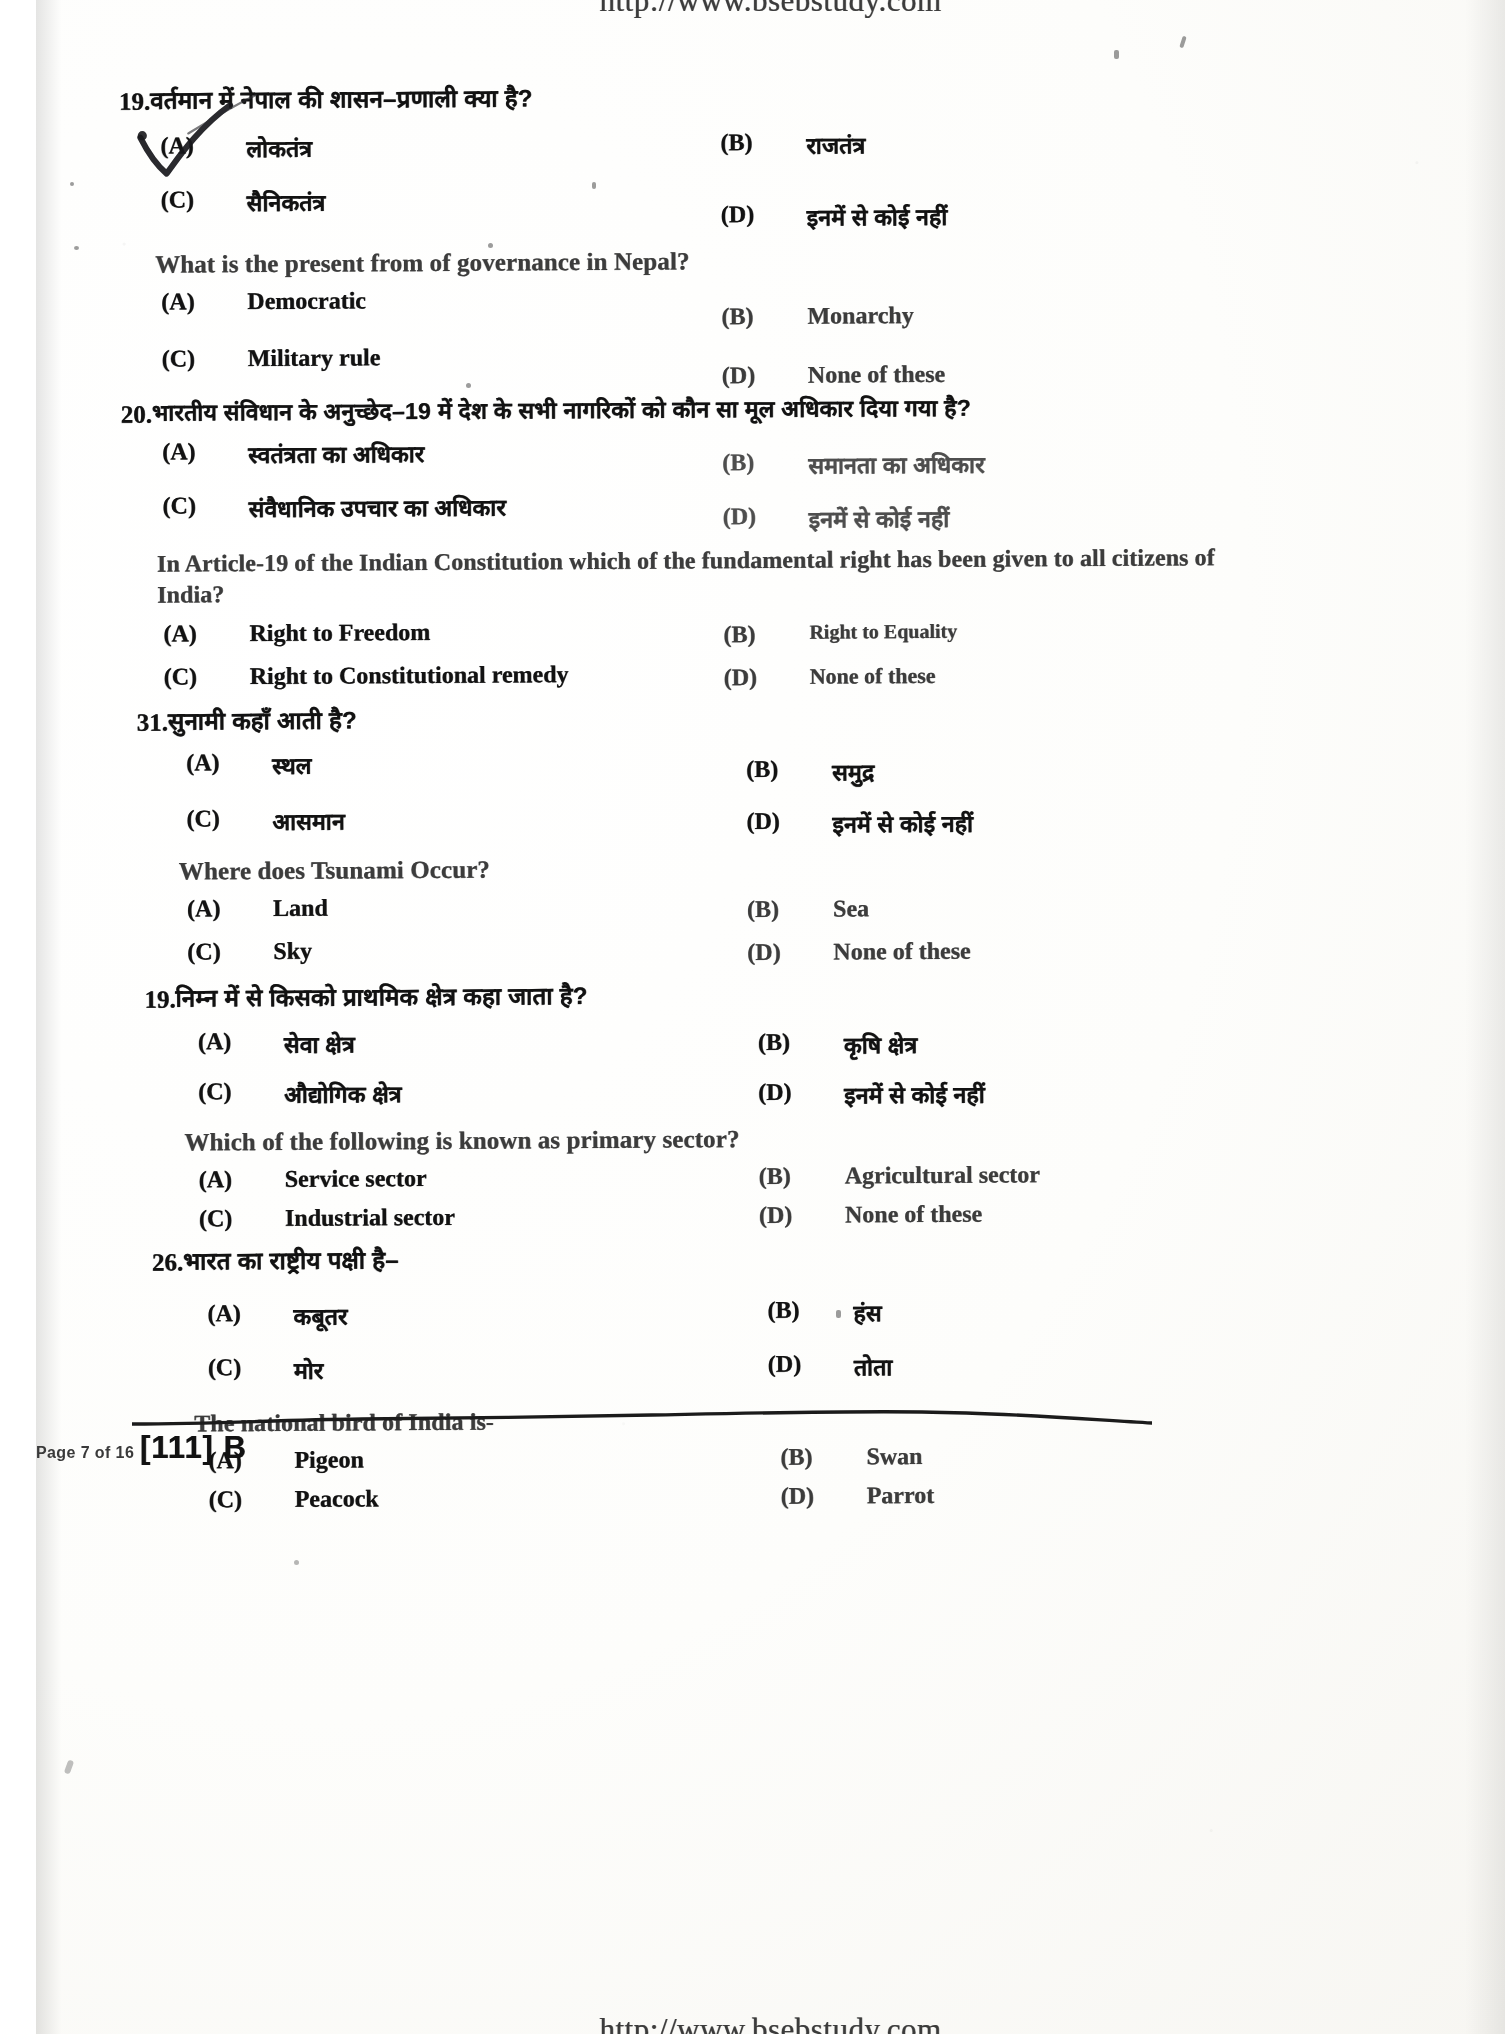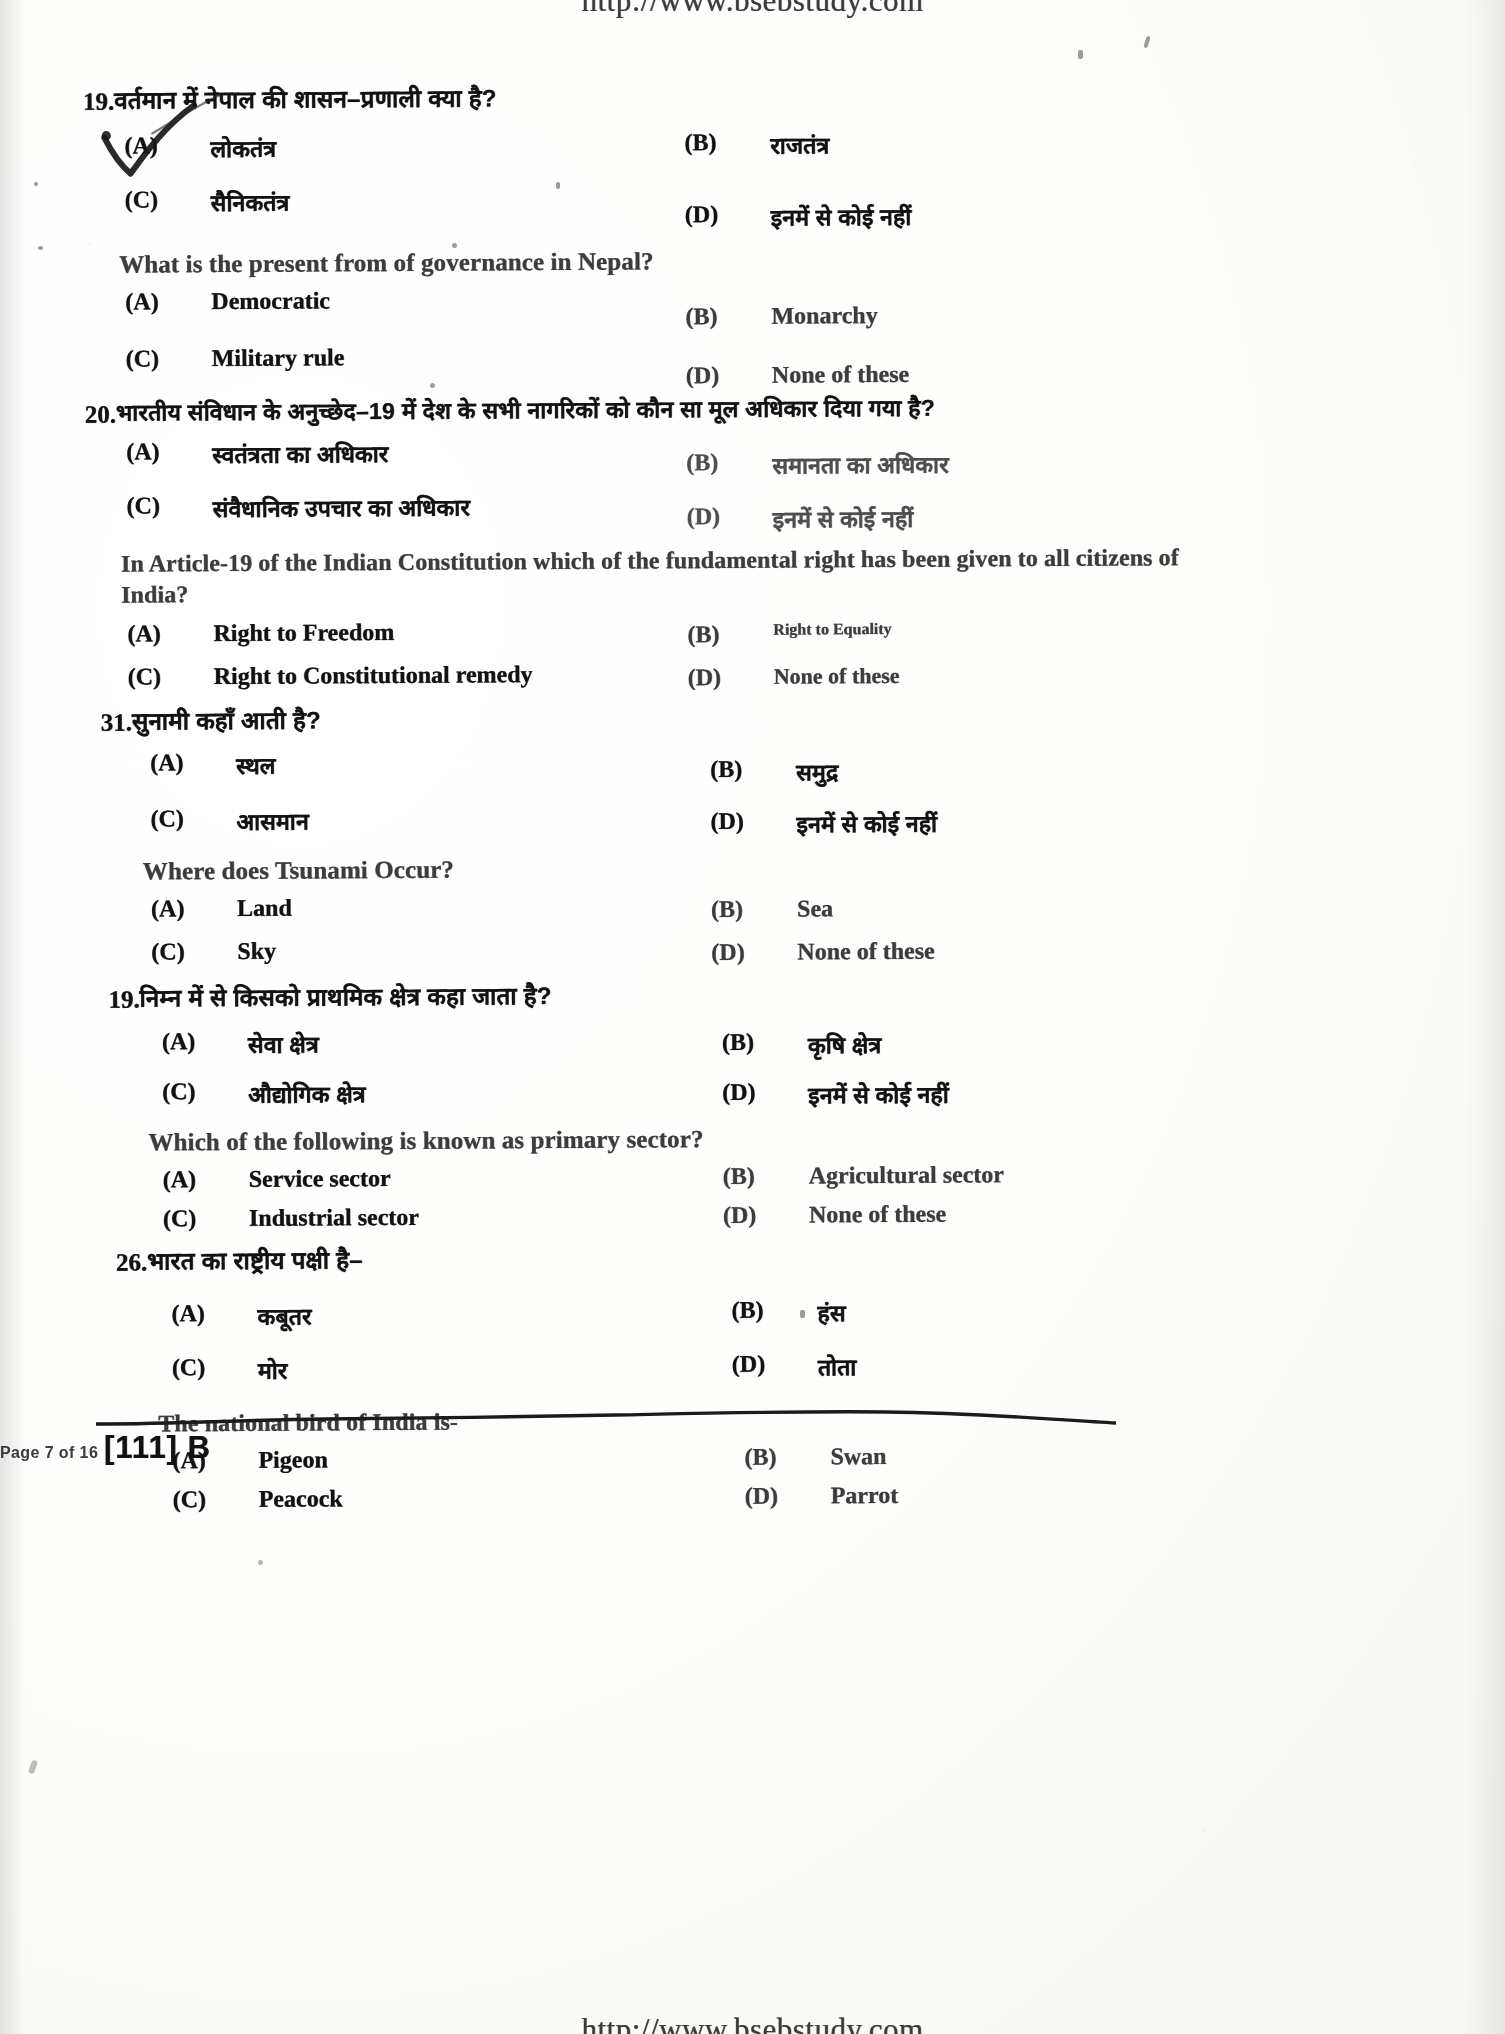--- a/index.html
+++ b/index.html
@@ -8,20 +8,21 @@
     background:#ffffff;
     font-family:"Liberation Serif", serif;
     overflow:hidden;
     position:relative;
   }
   
   #page{
     position:absolute;inset:0;
     background:
       radial-gradient(ellipse at 20% 30%, #ffffff 0%, #fdfdfb 55%, #f7f6f2 100%);
+    margin-left: 36px;
   }
   
   #grain{
     position:absolute;inset:0;
     background-image:
       radial-gradient(circle at 6% 12%, rgba(0,0,0,.035) 0 1px, transparent 2px),
       radial-gradient(circle at 94% 8%, rgba(0,0,0,.03) 0 1px, transparent 2px),
       radial-gradient(circle at 40% 70%, rgba(0,0,0,.025) 0 1px, transparent 2px),
       radial-gradient(circle at 80% 90%, rgba(0,0,0,.03) 0 1px, transparent 2px);
     pointer-events:none;
@@ -256,21 +257,21 @@
       <div class="qtext-en ink faded" style="margin:10px 0 10px 58px;font-size:24px;line-height:1.3;">In Article-19 of the Indian Constitution which of the fundamental right has been given to all citizens of India?</div>
 
       <div class="opts">
         <div class="orow" style="margin-bottom:12px;">
           <div class="ocell left">
             <span class="olabel ink">(A)</span>
             <span class="otext-en ink">Right to Freedom</span>
           </div>
           <div class="ocell right" style="padding-top:4px;">
             <span class="olabel ink faded">(B)</span>
-            <span class="otext-en ink faded" style="font-size:16px;">Right to Equality</span>
+            <span class="otext-en ink faded" style="font-size:20px;">Right to Equality</span>
           </div>
         </div>
         <div class="orow">
           <div class="ocell left">
             <span class="olabel ink">(C)</span>
             <span class="otext-en ink">Right to Constitutional remedy</span>
           </div>
           <div class="ocell right" style="padding-top:4px;">
             <span class="olabel ink faded">(D)</span>
             <span class="otext-en ink faded" style="font-size:22px;">None of these</span>

